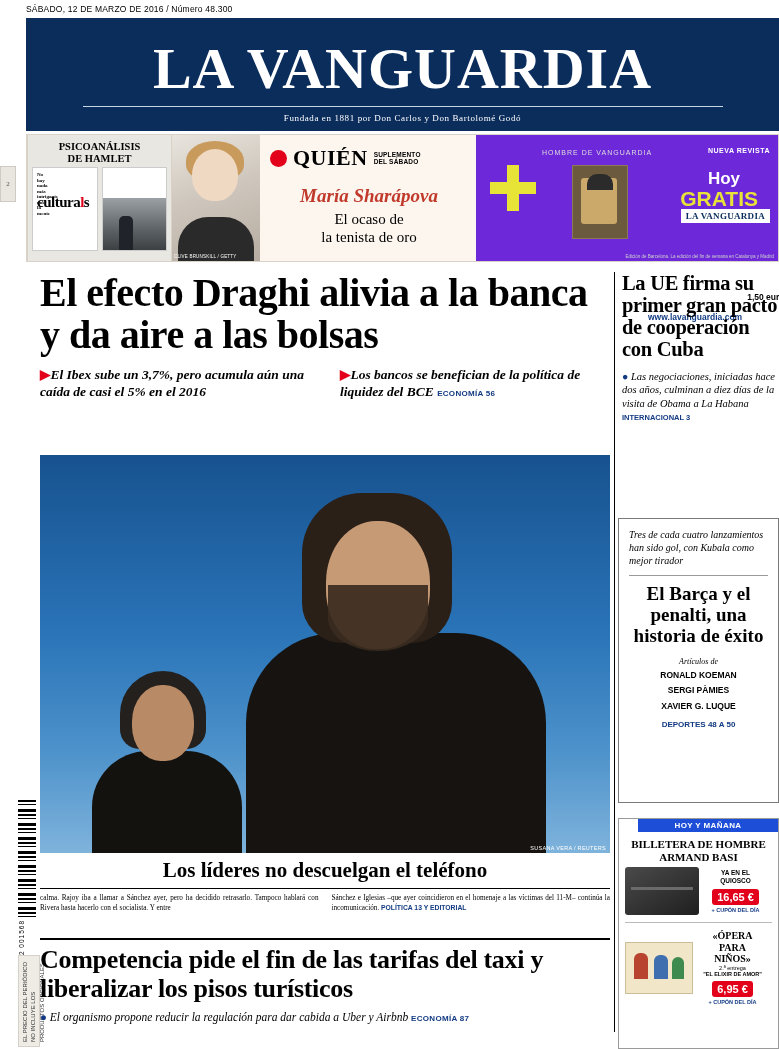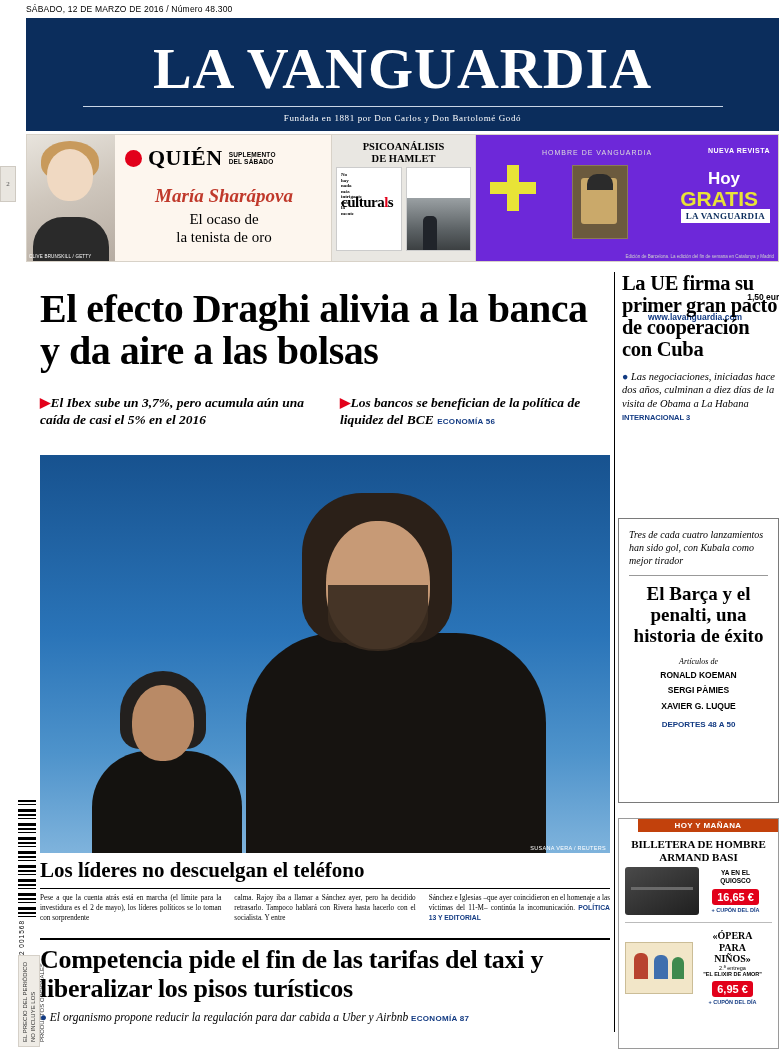--- a/index.html
+++ b/index.html
@@ -63,41 +63,41 @@
 
   
   .left-tab{position:absolute;left:0;top:166px;width:14px;height:34px;background:#e9e6e0;border:1px solid #cfcac2;font-size:7px;text-align:center;line-height:34px;color:#555;}
   .barcode{position:absolute;left:18px;top:800px;width:18px;height:145px;}
   .barcode .bars{width:100%;height:118px;background:repeating-linear-gradient(180deg,#000 0 2px,#fff 2px 4px,#000 4px 5px,#fff 5px 9px,#000 9px 12px,#fff 12px 14px);}
   .barcode .num{font-family:"Liberation Sans",sans-serif;font-size:6.5px;writing-mode:vertical-rl;transform:rotate(180deg);margin-top:2px;letter-spacing:1px;}
   .left-vert{position:absolute;left:18px;top:955px;width:20px;height:90px;background:#efece6;border:1px solid #d5d0c8;}
   .left-vert span{display:block;writing-mode:vertical-rl;transform:rotate(180deg);font-size:6px;color:#333;padding:4px 2px;line-height:1.4;font-family:"Liberation Sans",sans-serif;}
 
   
-  .main{position:absolute;left:40px;top:288px;width:570px;}
+  .main{position:absolute;left:40px;top:272px;width:570px;}
   .headline{font-size:40px;font-weight:bold;line-height:1.06;letter-spacing:-.5px;}
-  .subrow{display:flex;gap:30px;margin-top:22px;}
+  .subrow{display:flex;gap:30px;margin-top:10px;}
   .subitem{flex:1;font-style:italic;font-size:13.5px;line-height:1.25;font-weight:bold;}
   .subitem .tri{color:#e2001a;font-style:normal;}
   .secref{font-family:"Liberation Sans",sans-serif;font-weight:bold;font-size:8px;color:#123a82;font-style:normal;letter-spacing:.3px;}
 
   .mainphoto{position:absolute;left:40px;top:455px;width:570px;height:398px;overflow:hidden;background:linear-gradient(180deg,#1e5fa8 0%,#2f79c0 40%,#5a9bd4 100%);}
   .mp-sky{position:absolute;inset:0;background:linear-gradient(180deg,#17528f 0%,#2a74b8 45%,#4e93cb 75%,#7fb3dc 100%);}
   .mp-big{position:absolute;left:200px;top:38px;width:310px;height:360px;}
   .mp-big .hair{position:absolute;left:62px;top:0;width:150px;height:150px;background:#2b2018;border-radius:60px 60px 40px 40px;}
   .mp-big .face{position:absolute;left:86px;top:28px;width:104px;height:128px;background:#c79a76;border-radius:48% 48% 46% 46%;}
   .mp-big .beard{position:absolute;left:88px;top:92px;width:100px;height:66px;background:#3a2b1f;border-radius:0 0 50% 50%;opacity:.92;}
   .mp-big .torso{position:absolute;left:6px;top:140px;width:300px;height:260px;background:#161310;border-radius:90px 90px 0 0;}
   .mp-small{position:absolute;left:52px;top:216px;width:150px;height:182px;}
   .mp-small .hair{position:absolute;left:28px;top:0;width:86px;height:78px;background:#23201e;border-radius:44px 44px 20px 20px;}
   .mp-small .face{position:absolute;left:40px;top:14px;width:62px;height:76px;background:#b98a66;border-radius:48% 48% 46% 46%;}
   .mp-small .torso{position:absolute;left:0;top:80px;width:150px;height:105px;background:#14120f;border-radius:56px 56px 0 0;}
   .mp-credit{position:absolute;right:4px;bottom:2px;font-family:"Liberation Sans",sans-serif;font-size:5.5px;color:#fff;letter-spacing:.3px;}
 
-  .caption{position:absolute;left:40px;top:858px;width:570px;font-size:21px;font-weight:bold;}
+  .caption{position:absolute;left:40px;top:858px;width:570px;text-align:center;font-size:21px;font-weight:bold;}
   .hr-thin{position:absolute;background:#000;}
   .bodycols{position:absolute;left:40px;top:893px;width:570px;display:flex;gap:13px;}
   .bodycols .col{flex:1;font-size:7.2px;line-height:1.42;text-align:justify;}
   .bodycols .col b{font-family:"Liberation Sans",sans-serif;font-size:6.8px;color:#123a82;}
 
   .second{position:absolute;left:40px;top:946px;width:570px;}
   .second .hl{font-size:26px;font-weight:bold;line-height:1.1;letter-spacing:-.3px;}
   .second .bullet{margin-top:8px;font-size:11.5px;font-style:italic;}
   .second .bullet .dot{color:#123a82;font-style:normal;}
 
@@ -110,21 +110,21 @@
 
   .boxdep{position:absolute;left:618px;top:518px;width:161px;height:285px;border:1px solid #7a7a7a;box-sizing:border-box;padding:10px 10px 8px 10px;text-align:center;}
   .boxdep .kicker{font-style:italic;font-size:10px;line-height:1.28;text-align:left;}
   .boxdep .rule{height:1px;background:#999;margin:8px 0;}
   .boxdep .t{font-size:19px;font-weight:bold;line-height:1.1;}
   .boxdep .art{margin-top:10px;font-size:8px;font-style:italic;}
   .boxdep .names{font-family:"Liberation Sans",sans-serif;font-size:8.5px;font-weight:bold;line-height:1.45;margin-top:3px;}
   .boxdep .ref{font-family:"Liberation Sans",sans-serif;font-size:8px;font-weight:bold;color:#123a82;margin-top:8px;}
 
   .promo2{position:absolute;left:618px;top:818px;width:161px;height:231px;border:1px solid #9a9a9a;box-sizing:border-box;background:#fff;}
-  .promo2 .bar{background:#c2410c;color:#fff;text-align:center;font-family:"Liberation Sans",sans-serif;font-weight:bold;font-size:8px;padding:2px 12px;letter-spacing:.4px;margin-left:19px;}
+  .promo2 .bar{background:#1d4ed8;color:#fff;text-align:center;font-family:"Liberation Sans",sans-serif;font-weight:bold;font-size:8px;padding:2px 12px;letter-spacing:.4px;margin-left:19px;}
   .promo2 .t1{text-align:center;font-weight:bold;font-size:11px;line-height:1.15;padding:6px 4px 2px 4px;}
   .promo2 .row{display:flex;align-items:center;padding:2px 6px;}
   .promo2 .wallet{width:74px;height:48px;background:linear-gradient(150deg,#4a4a4a,#1f1f1f);border-radius:3px;position:relative;}
   .promo2 .wallet:after{content:"";position:absolute;left:6px;top:20px;width:62px;height:3px;background:#6a6a6a;}
   .promo2 .side{flex:1;text-align:center;}
   .promo2 .kiosk{font-family:"Liberation Sans",sans-serif;font-size:6.5px;font-weight:bold;line-height:1.2;}
   .promo2 .price{display:inline-block;background:#e2001a;color:#fff;font-family:"Liberation Sans",sans-serif;font-weight:bold;font-size:11px;padding:2px 5px;border-radius:3px;margin-top:4px;}
   .promo2 .cupon{font-family:"Liberation Sans",sans-serif;font-size:5.5px;color:#123a82;font-weight:bold;margin-top:2px;}
   .promo2 .sep{height:1px;background:#bbb;margin:5px 6px;}
   .promo2 .t2{text-align:center;font-weight:bold;font-size:10px;line-height:1.15;}
@@ -151,40 +151,20 @@
     </span>
   </div>
 
   <div class="masthead">
     <div class="mast-title">LA VANGUARDIA</div>
     <div class="mast-rule"></div>
     <div class="mast-sub">Fundada en 1881 por Don Carlos y Don Bartolomé Godó</div>
   </div>
 
   <div class="promo">
-
-    <div class="promo-cell p1">
-      <div class="ph">
-        <div class="hair"></div>
-        <div class="face"></div>
-        <div class="body"></div>
-        <div class="cred">CLIVE BRUNSKILL / GETTY</div>
-      </div>
-      <div class="txt">
-        <div class="quien-row">
-          <span class="dot-red"></span>
-          <span class="quien">QUIÉN</span>
-          <span class="quien-sub" style="white-space:pre-line">SUPLEMENTO
-DEL SÁBADO</span>
-        </div>
-        <div class="sharapova">María Sharápova</div>
-        <div class="ocaso" style="white-space:pre-line">El ocaso de
-la tenista de oro</div>
-      </div>
-    </div>
 
     <div class="promo-cell p2">
       <div class="hd" style="white-space:pre-line">PSICOANÁLISIS
 DE HAMLET</div>
       <div class="inner">
         <div class="col">
           <div class="minihead" style="white-space:pre-line">No
 hay
 nada
 más
@@ -193,20 +173,40 @@
 la
 mente</div>
           <div class="cultural"><span>cultura</span><span class="s">l</span><span>s</span></div>
         </div>
         <div class="col">
           <div class="photo-gray"></div>
         </div>
       </div>
     </div>
 
+    <div class="promo-cell p1">
+      <div class="ph">
+        <div class="hair"></div>
+        <div class="face"></div>
+        <div class="body"></div>
+        <div class="cred">CLIVE BRUNSKILL / GETTY</div>
+      </div>
+      <div class="txt">
+        <div class="quien-row">
+          <span class="dot-red"></span>
+          <span class="quien">QUIÉN</span>
+          <span class="quien-sub" style="white-space:pre-line">SUPLEMENTO
+DEL SÁBADO</span>
+        </div>
+        <div class="sharapova">María Sharápova</div>
+        <div class="ocaso" style="white-space:pre-line">El ocaso de
+la tenista de oro</div>
+      </div>
+    </div>
+
     <div class="promo-cell p3">
       <div class="plus"></div>
       <div class="hombre">HOMBRE DE VANGUARDIA</div>
       <div class="nueva">NUEVA REVISTA</div>
       <div class="mag">
         <div class="mf"></div>
         <div class="mh"></div>
       </div>
       <div class="hoy">Hoy</div>
       <div class="gratis">GRATIS</div>
@@ -248,21 +248,20 @@
       <div class="face"></div>
       <div class="beard"></div>
     </div>
     <div class="mp-credit">SUSANA VERA / REUTERS</div>
   </div>
 
   <div class="caption">Los líderes no descuelgan el teléfono</div>
   <div class="hr-thin" style="left:40px;top:888px;width:570px;height:1px;"></div>
 
   <div class="bodycols">
-    <div class="col">Pese a que la cuenta atrás está en marcha (el límite para la investidura es el 2 de mayo), los líderes políticos se lo toman con sorprendente</div>
     <div class="col">calma. Rajoy iba a llamar a Sánchez ayer, pero ha decidido retrasarlo. Tampoco hablará con Rivera hasta hacerlo con el socialista. Y entre</div>
     <div class="col"><span>Sánchez e Iglesias –que ayer coincidieron en el homenaje a las víctimas del 11-M– continúa la incomunicación.</span> <b>POLÍTICA 13 Y EDITORIAL</b></div>
   </div>
 
   <div class="hr-thin" style="left:40px;top:938px;width:570px;height:2px;"></div>
 
   <div class="second">
     <div class="hl">Competencia pide el fin de las tarifas del taxi y liberalizar los pisos turísticos</div>
     <div class="bullet"><span class="dot">●</span> <span>El organismo propone reducir la regulación para dar cabida a Uber y Airbnb</span> <span class="secref">ECONOMÍA 87</span></div>
   </div>

